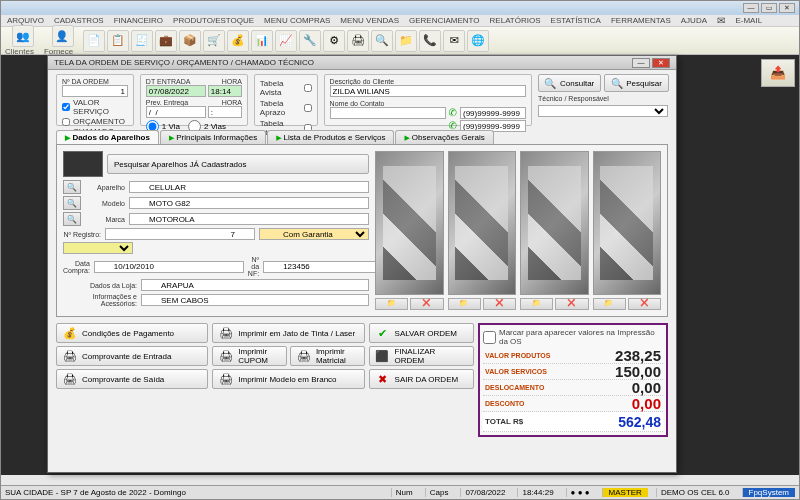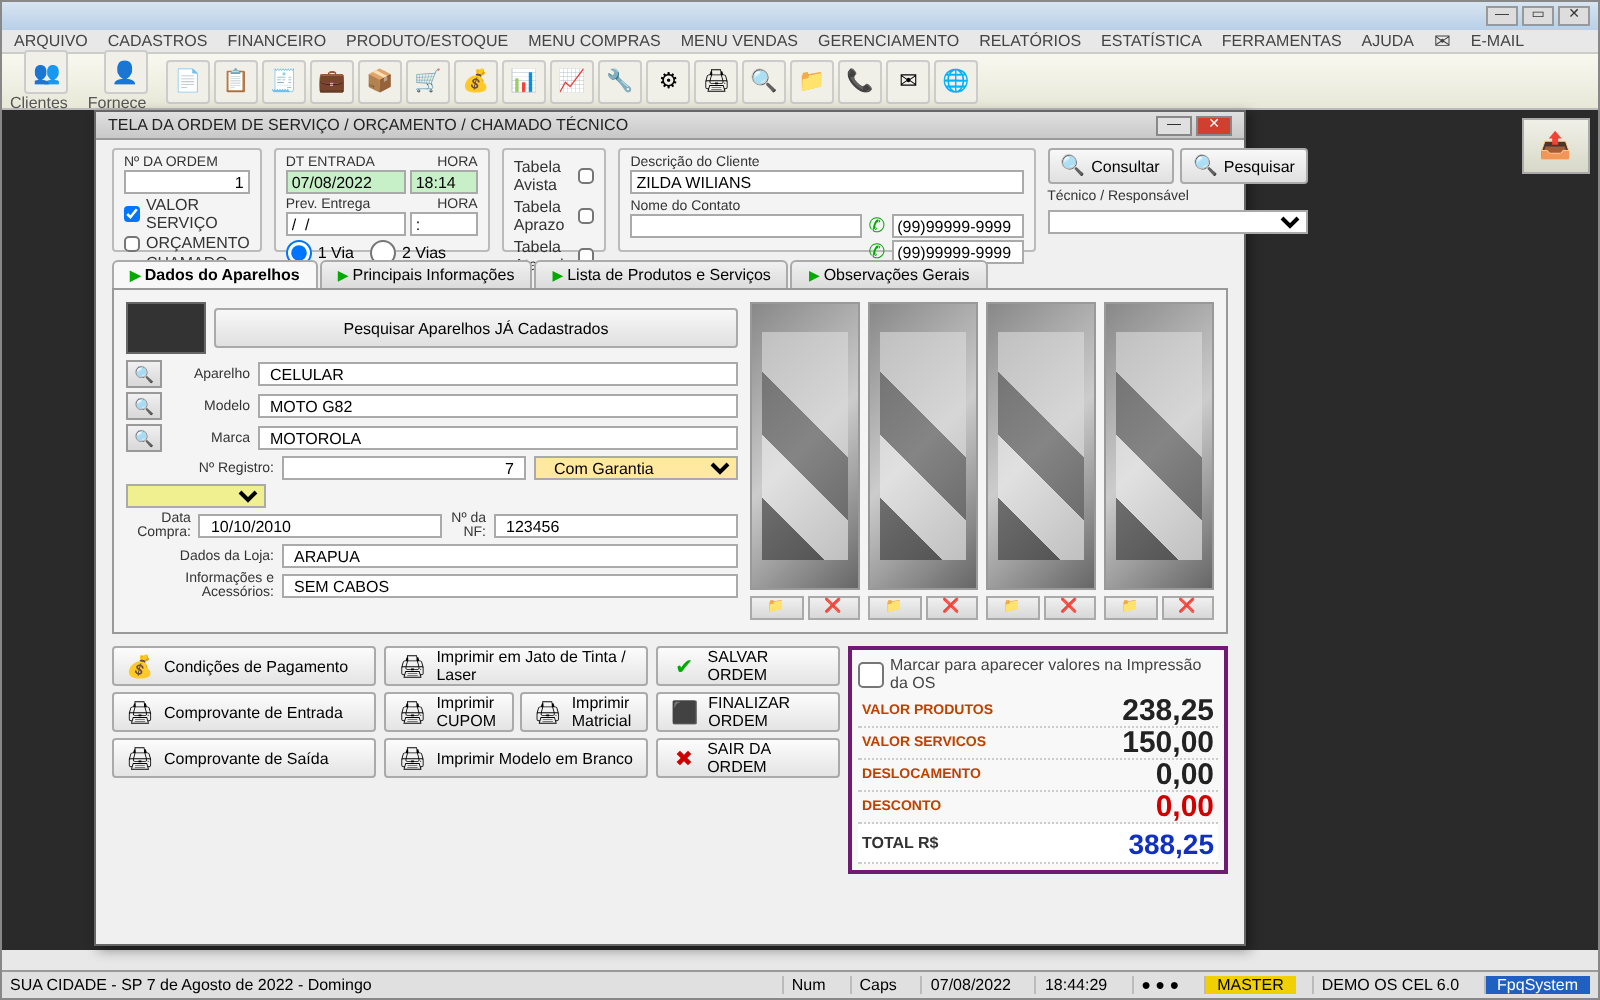--- a/index.html
+++ b/index.html
@@ -6,21 +6,21 @@
 body{background:#1a1a1a;width:800px;height:500px;overflow:hidden;position:relative}
 .window{background:#e8e8e8;border:1px solid #888;width:800px;height:500px;position:relative}
 .titlebar{background:linear-gradient(#d8e4f0,#b8d0e8);height:14px;display:flex;align-items:center;padding:0 4px;font-size:8px;color:#333}
 .titlebar .controls{margin-left:auto;display:flex;gap:2px}
 .titlebar .controls span{width:16px;height:10px;background:#ddd;border:1px solid #999;text-align:center;line-height:8px;font-size:7px}
 .menubar{background:#e8e8e8;height:12px;display:flex;gap:10px;padding:0 6px;align-items:center;font-size:7px;color:#444;border-bottom:1px solid #ccc}
 .toolbar{background:linear-gradient(#f8f8f0,#e8e8d8);height:28px;display:flex;align-items:center;padding:0 4px;gap:2px;border-bottom:1px solid #bbb}
 .toolbar .tbtn{width:22px;height:22px;background:#f0f0e8;border:1px solid #ccc;border-radius:2px;display:flex;align-items:center;justify-content:center;font-size:11px}
 .toolbar .tlbl{font-size:8px;color:#555;margin-right:8px}
 .workarea{background:#2a2a2a;height:420px;position:relative;padding:2px}
-.modal{position:absolute;left:46px;top:0;width:576px;height:418px;background:#f0f0f0;border:1px solid #666;box-shadow:2px 2px 6px rgba(0,0,0,.4)}
+.modal{position:absolute;left:46px;top:0;width:630px;height:418px;background:#f0f0f0;border:1px solid #666;box-shadow:2px 2px 6px rgba(0,0,0,.4)}
 .modal-title{background:linear-gradient(#e0e0e0,#c8c8c8);height:14px;display:flex;align-items:center;padding:0 6px;font-size:8px;color:#222;border-bottom:1px solid #999}
 .modal-title .controls{margin-left:auto;display:flex;gap:2px}
 .modal-title .controls span{width:18px;height:10px;border:1px solid #888;text-align:center;line-height:8px;font-size:7px}
 .modal-title .controls .min{background:#e0e0e0}
 .modal-title .controls .close{background:#d04030;color:#fff}
 .modal-body{padding:4px 8px;height:400px;position:relative}
 .toprow{display:flex;gap:6px;height:52px}
 .box{border:1px solid #bbb;border-radius:2px;padding:3px 5px;background:#f4f4f4}
 .lbl{font-size:7px;color:#333}
 .inp{border:1px solid #aaa;background:#fff;height:12px;padding:0 2px;font-size:8px}
@@ -31,21 +31,21 @@
 .btn{background:linear-gradient(#f8f8f8,#e0e0e0);border:1px solid #aaa;border-radius:2px;padding:2px 6px;font-size:7px;display:inline-flex;align-items:center;gap:3px;cursor:pointer}
 .btn .ico{width:12px;height:12px;display:inline-flex;align-items:center;justify-content:center;font-size:10px}
 .tabs{display:flex;margin-top:4px;border-bottom:1px solid #999}
 .tab{background:linear-gradient(#f0f0f0,#dcdcdc);border:1px solid #aaa;border-bottom:none;padding:2px 8px;font-size:7px;margin-right:1px;border-radius:3px 3px 0 0}
 .tab.active{background:#f8f8f8;font-weight:bold}
 .tab .arrow{color:#0a0;font-size:7px;margin-right:2px}
 .tabcontent{border:1px solid #999;border-top:none;padding:6px;height:172px;background:#f4f4f4;display:flex;gap:6px}
 .leftform{width:306px}
 .frow{display:flex;align-items:center;margin:2px 0;gap:4px}
 .frow .flbl{width:74px;text-align:right;font-size:7px;color:#333}
-.frow .finp{flex:1;border:1px solid #aaa;background:#fff;height:12px;padding:0 5px;font-size:8px}
+.frow .finp{flex:1;border:1px solid #aaa;background:#fff;height:12px;padding:0 19px;font-size:8px}
 .minibtn{background:linear-gradient(#f0f0f0,#d8d8d8);border:1px solid #999;width:18px;height:14px;font-size:8px;display:inline-flex;align-items:center;justify-content:center}
 .gallery{flex:1;display:flex;gap:4px}
 .gitem{flex:1;display:flex;flex-direction:column;gap:3px}
 .gimg{flex:1;background:linear-gradient(135deg,#888,#ccc,#666);border:1px solid #999;position:relative;overflow:hidden}
 .gimg::after{content:"";position:absolute;inset:10%;background:linear-gradient(45deg,#333 20%,#eee 20%,#eee 40%,#555 40%,#555 60%,#ddd 60%);opacity:.6}
 .gbtns{display:flex;gap:2px}
 .gbtns .gb{flex:1;height:12px;background:linear-gradient(#f0f0f0,#d8d8d8);border:1px solid #aaa;font-size:7px;text-align:center}
 .actions{display:flex;gap:4px;margin-top:6px}
 .actcol{display:flex;flex-direction:column;gap:3px;flex:1.3}
 .actbtn{background:linear-gradient(#fcfcfc,#e4e4e4);border:1px solid #aaa;border-radius:2px;height:20px;display:flex;align-items:center;gap:5px;padding:0 6px;font-size:7px}
@@ -225,21 +225,21 @@
           <div class="tab active"><span class="arrow">▶</span><span>Dados do Aparelhos</span></div>
           <div class="tab"><span class="arrow">▶</span><span>Principais Informações</span></div>
           <div class="tab"><span class="arrow">▶</span><span>Lista de Produtos e Serviços</span></div>
           <div class="tab"><span class="arrow">▶</span><span>Observações Gerais</span></div>
         </div>
 
         <div class="tabcontent">
           <div class="leftform">
             <div style="display:flex;gap:4px;align-items:center;margin-bottom:3px">
               <div style="width:40px;height:26px;background:#333;border:1px solid #666"></div>
-              <button class="btn" style="flex:1;height:20px;justify-content:center">
+              <button class="btn" style="flex:1;height:20px;justify-content:flex-start">
                   <span>Pesquisar Aparelhos JÁ Cadastrados</span>
                 </button>
             </div>
             <div class="frow">
                 <button class="minibtn">🔍</button>
                 <span class="flbl" style="width:40px">Aparelho</span>
                 <input class="finp" value="CELULAR" style="">
               </div>
             <div class="frow">
                 <button class="minibtn">🔍</button>
@@ -371,21 +371,21 @@
             <div class="trow">
                 <span class="tl">DESLOCAMENTO</span>
                 <span class="tv">0,00</span>
               </div>
             <div class="trow red">
                 <span class="tl">DESCONTO</span>
                 <span class="tv">0,00</span>
               </div>
             <div class="trow total">
                 <span class="tl">TOTAL R$</span>
-                <span class="tv">388,25</span>
+                <span class="tv">562,48</span>
               </div>
           </div>
         </div>
       </div>
     </div>
   </div>
 
   <div class="statusbar">
     <span>SUA CIDADE - SP  7 de Agosto de 2022 - Domingo</span>
     <span class="seg" style="margin-left:auto">Num</span>

